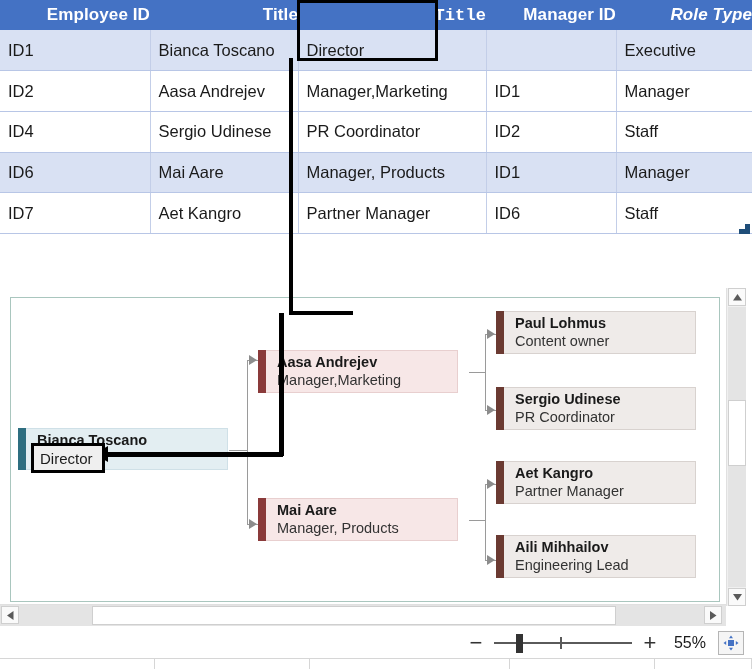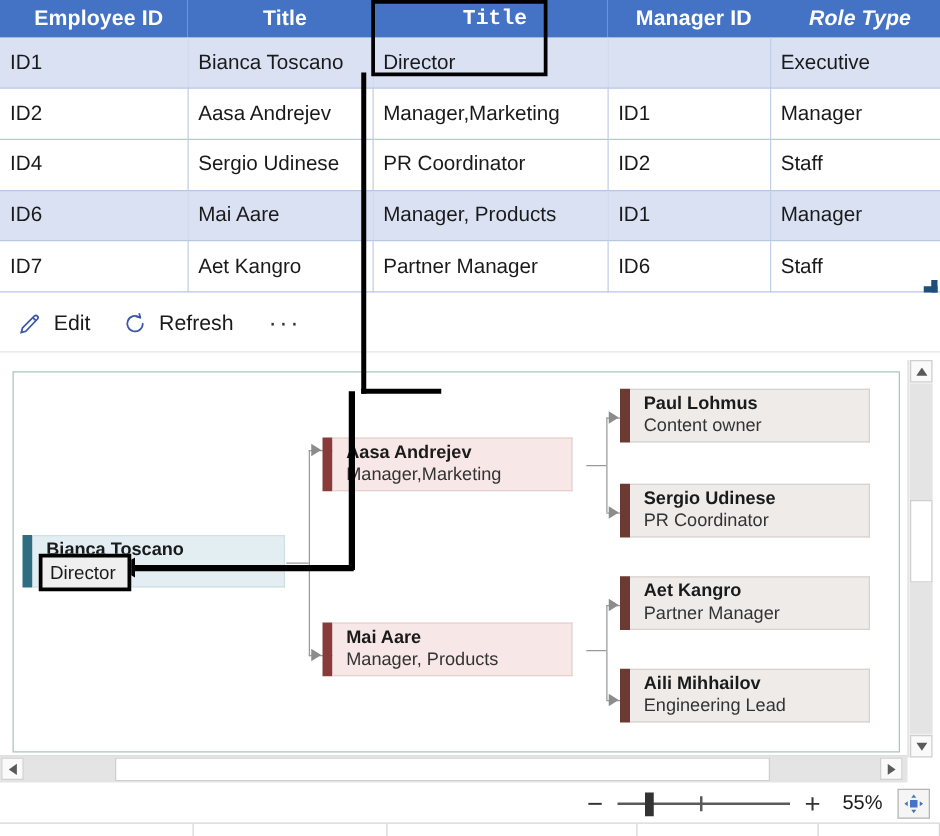--- a/index.html
+++ b/index.html
@@ -12,21 +12,21 @@
   #root { position: relative; width: 752px; height: 669px; background: #fff; }
 
   
   #data-table {
     position: absolute; left: 0; top: 0; width: 752px; height: 234px;
     border-collapse: collapse; table-layout: fixed;
   }
   #data-table th {
     background: #4472C4; color: #ffffff;
     font-size: 17px; font-weight: bold;
-    text-align: center; padding: 4px 0 4px 8px;
+    text-align: right; padding: 4px 0 4px 8px;
     height: 30px; letter-spacing: .1px;
     border: none;
   }
   #data-table td {
     font-size: 16.5px; color: #1a1a1a;
     padding: 2px 0 2px 8px; height: 29px;
     border-right: 1px solid #C3CEE8;
     border-bottom: 1px solid #B8C6E6;
     white-space: nowrap; overflow: hidden;
   }
@@ -249,41 +249,20 @@
 
   <div id="title-selection-box"></div>
   <div id="table-resize-handle"></div>
 
   <div class="ann" id="ann-vert-1"></div>
   <div class="ann" id="ann-horiz-1"></div>
   <div class="ann" id="ann-vert-3"></div>
   <div class="ann" id="ann-horiz-2"></div>
   <div id="ann-arrowhead"></div>
 
-  <div id="toolbar">
-    <button class="tb-btn" id="edit-btn">
-      <span>
-        <svg width="20" height="20" viewBox="0 0 20 20" fill="none" stroke="#3A56A5" stroke-width="1.4">
-          <path d="M3 17 L4 13.4 L13.6 3.8 A1.7 1.7 0 0 1 16 6.2 L6.6 16 Z"></path>
-          <path d="M12.3 5.1 L14.9 7.7"></path>
-        </svg>
-      </span>
-      <span>Edit</span>
-    </button>
-    <button class="tb-btn" id="refresh-btn">
-      <span>
-        <svg width="20" height="20" viewBox="0 0 20 20" fill="none" stroke="#3A56A5" stroke-width="1.4">
-          <path d="M16.2 10 A6.2 6.2 0 1 1 13.6 4.9" stroke-linecap="round"></path>
-          <path d="M10.6 4.1 L14.3 5.2 L13.3 1.6" stroke-linejoin="round"></path>
-        </svg>
-      </span>
-      <span>Refresh</span>
-    </button>
-    <button class="tb-btn" id="overflow-btn">···</button>
-  </div>
 
   <div id="chart-pane">
 
     <div class="conn" style="left:218px; top:152px; width:18px; height:1px;"></div>
     <div class="conn" style="left:236px; top:62px;  width:1px;  height:165px;"></div>
     <div class="conn" style="left:236px; top:62px;  width:34px; height:1px;"></div>
     <div class="conn" style="left:236px; top:226px; width:34px; height:1px;"></div>
     <div class="arrow-head" style="left:238px; top:57px;"></div>
     <div class="arrow-head" style="left:238px; top:221px;"></div>
 

